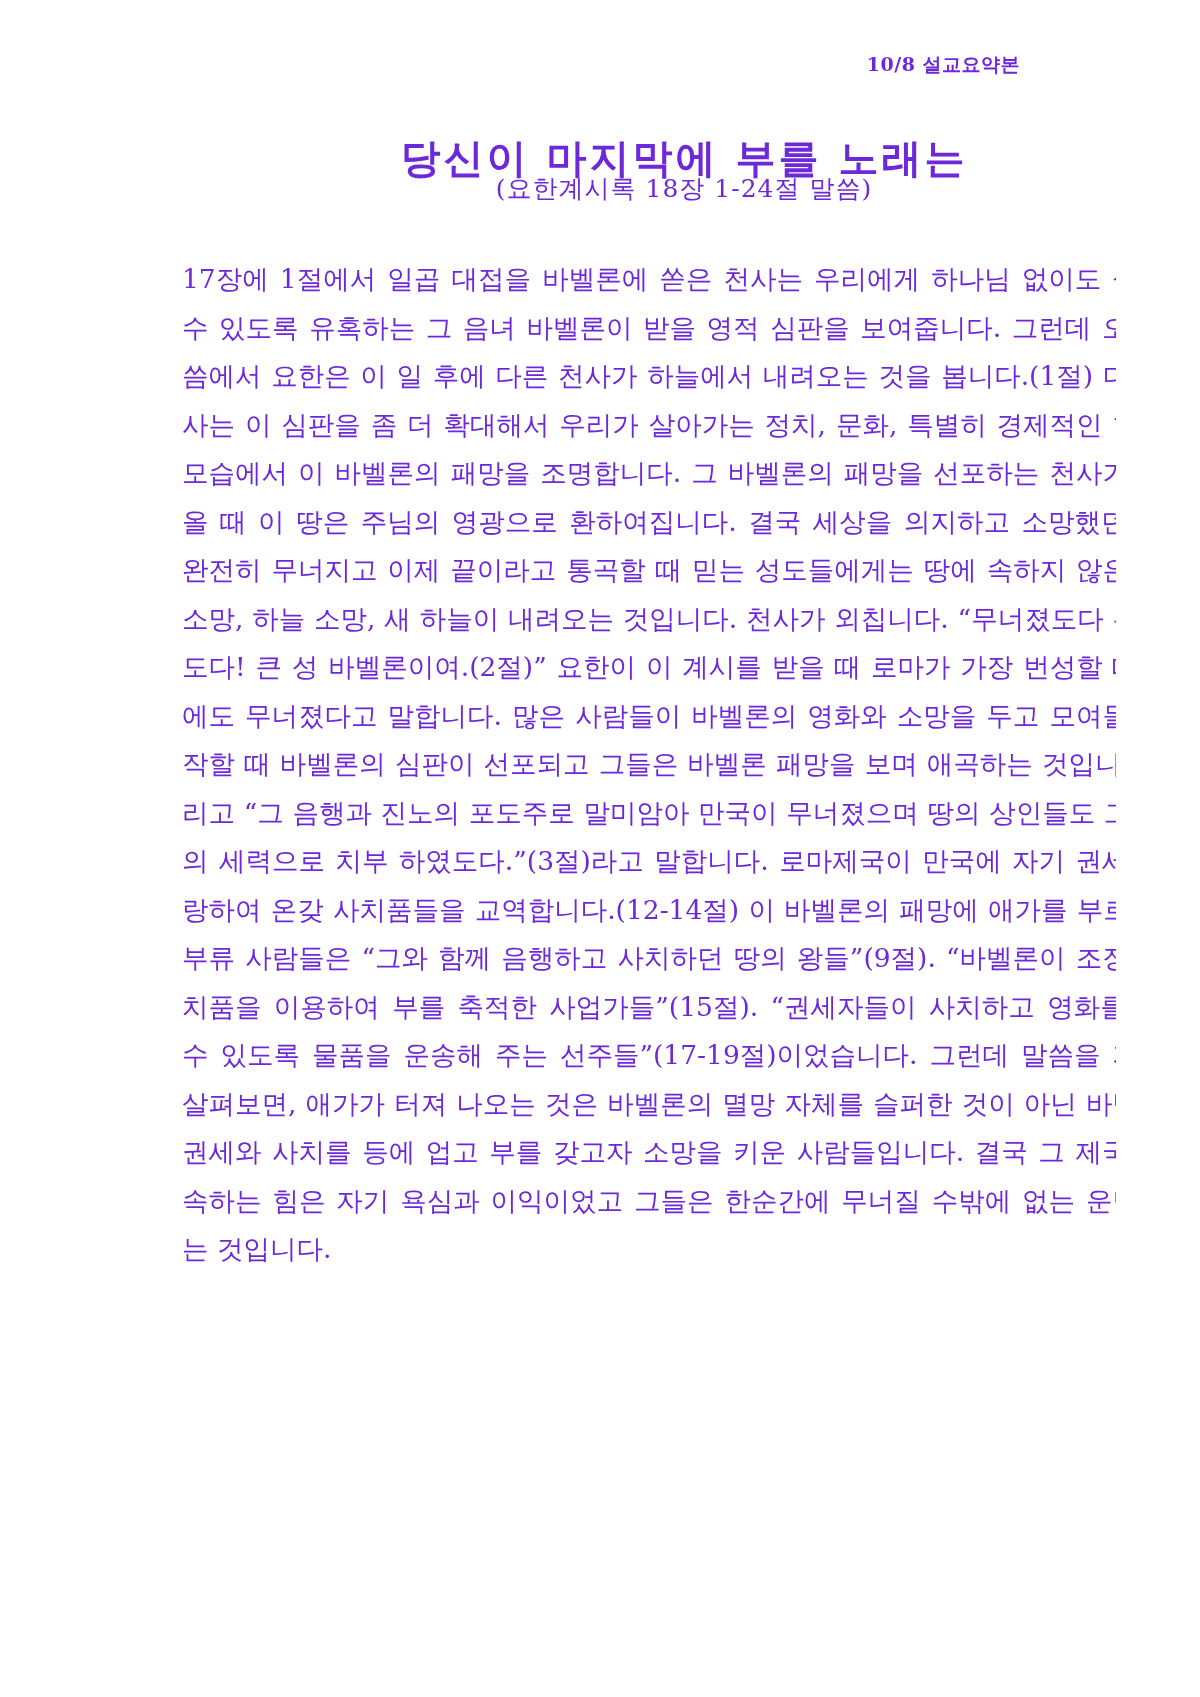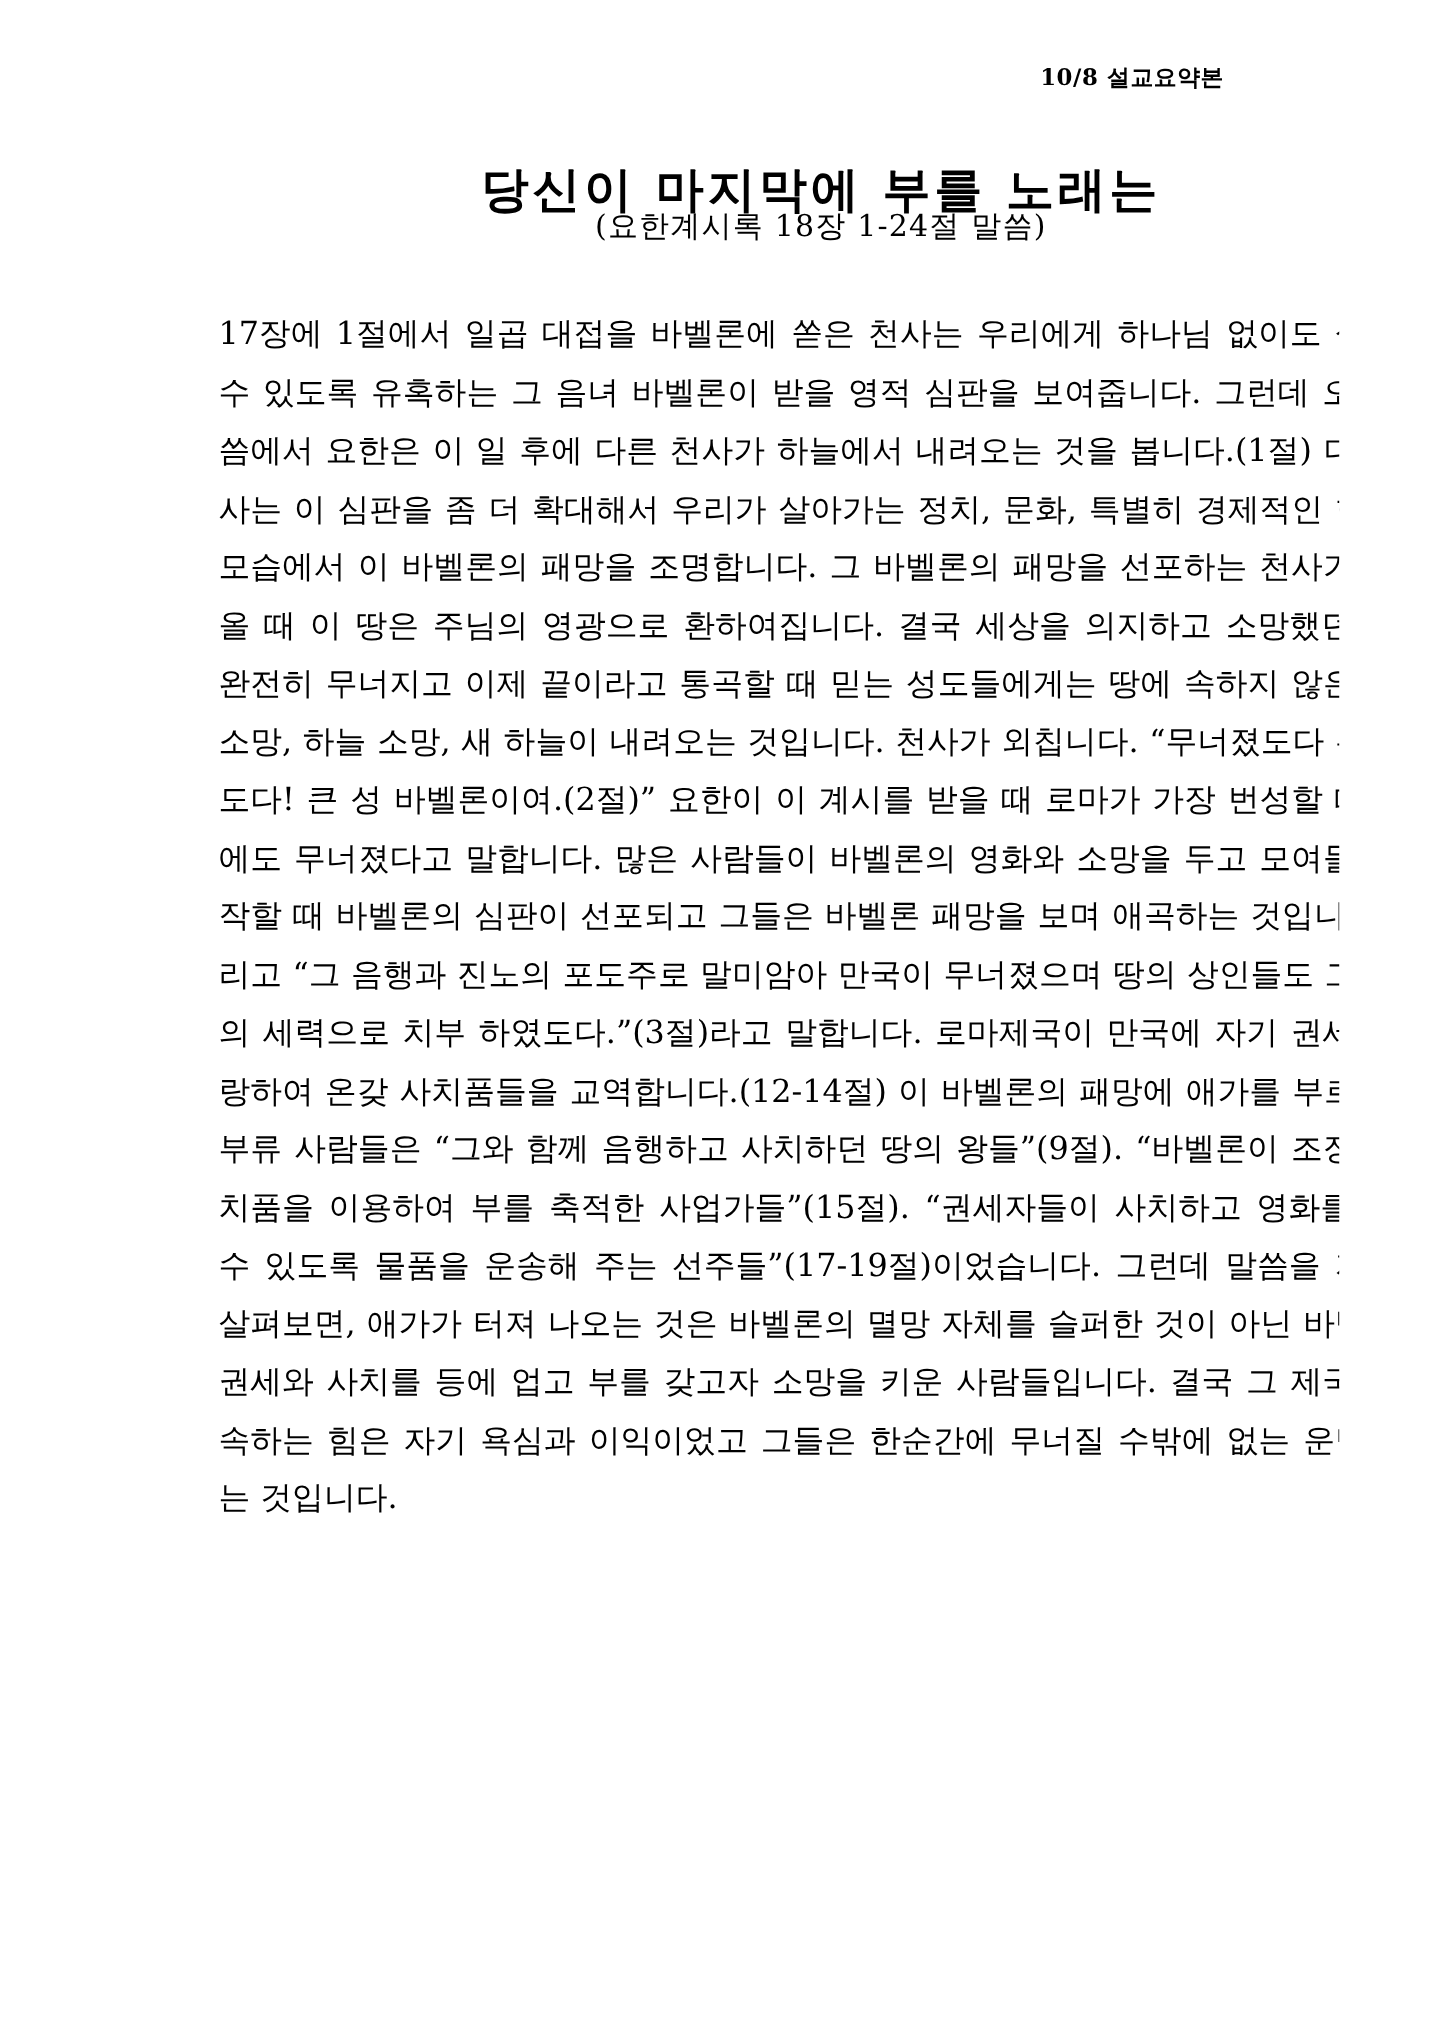--- a/index.html
+++ b/index.html
@@ -10,21 +10,21 @@
   .page {
     position: relative;
     width: 1032px;
     height: 1697px;
     background: #ffffff;
     margin: 0 auto;
     box-sizing: border-box;
     padding: 0;
     overflow: hidden;
     font-family: "DejaVu Serif", "Liberation Serif", serif;
-    color: #000000;
+    color: #6d28d9;
   }
   .header-note {
     position: absolute;
     top: 52px;
     right: 96px;
     font-size: 19px;
     font-weight: 700;
     letter-spacing: 0.5px;
     font-family: "DejaVu Serif", "Liberation Serif", serif;
   }

